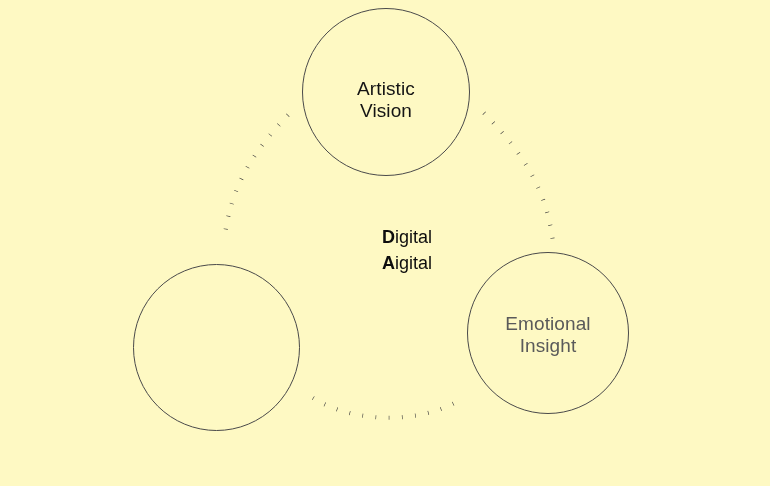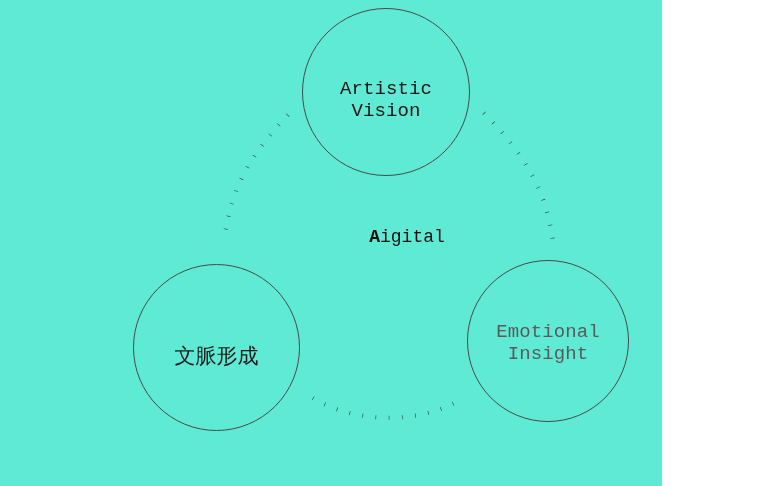--- a/index.html
+++ b/index.html
@@ -12,24 +12,23 @@
     height: 486px;
     position: relative;
     overflow: hidden;
     font-family: "Liberation Sans", "DejaVu Sans", sans-serif;
   }
 
   #stage {
     position: absolute;
     left: 0;
     top: 0;
-    width: 662px;
+    width: 770px;
     height: 486px;
-    background: #5eead4;
-    font-family: Liberation Mono, monospace;
+    background: #fef9c3;
   }
 
   #arcs {
     position: absolute;
     left: 0;
     top: 0;
     width: 770px;
     height: 486px;
   }
 
@@ -89,21 +88,21 @@
   }
   #node-context-design .node-jp {
     font-size: 21px;
     color: #171717;
     margin-top: 16px;
   }
 
   
   #node-emotional-insight {
     left: 467px;
-    top: 260px;
+    top: 252px;
     width: 162px;
     height: 162px;
   }
   #node-emotional-insight .node-en {
     font-size: 19px;
     color: #5a5a5a;
     margin-top: 4px;
   }
   #node-emotional-insight .node-jp {
     font-size: 21px;
@@ -146,25 +145,25 @@
 
     <path d="M 313,398 C 355,424 420,424 460,400" fill="none" stroke="#3a3a3a" stroke-width="4.2" stroke-linecap="butt" stroke-dasharray="0.6 12.6"></path>
   </svg>
 
   <div class="node" id="node-artistic-vision">
     <div class="node-en">Artistic
 Vision</div>
   </div>
 
   <div class="node" id="node-context-design">
-    <div class="node-jp">文脈形成</div>
   </div>
 
   <div class="node" id="node-emotional-insight">
     <div class="node-en">Emotional
 Insight</div>
   </div>
 
   <div id="center-label">
+    <span class="cl-line"><span class="cap">D</span><span>igital</span></span>
     <span class="cl-line"><span class="cap">A</span><span>igital</span></span>
   </div>
 
 </div>
 
 </body></html>

